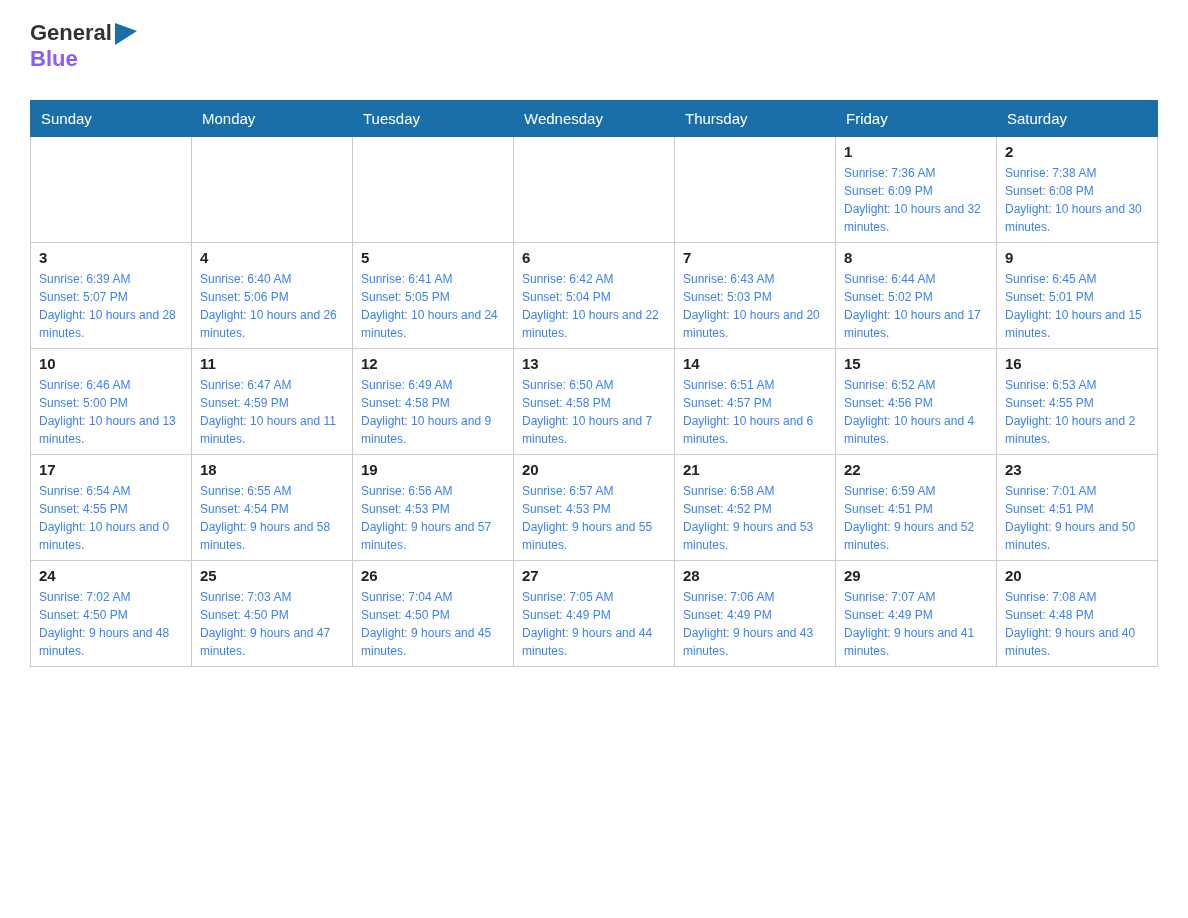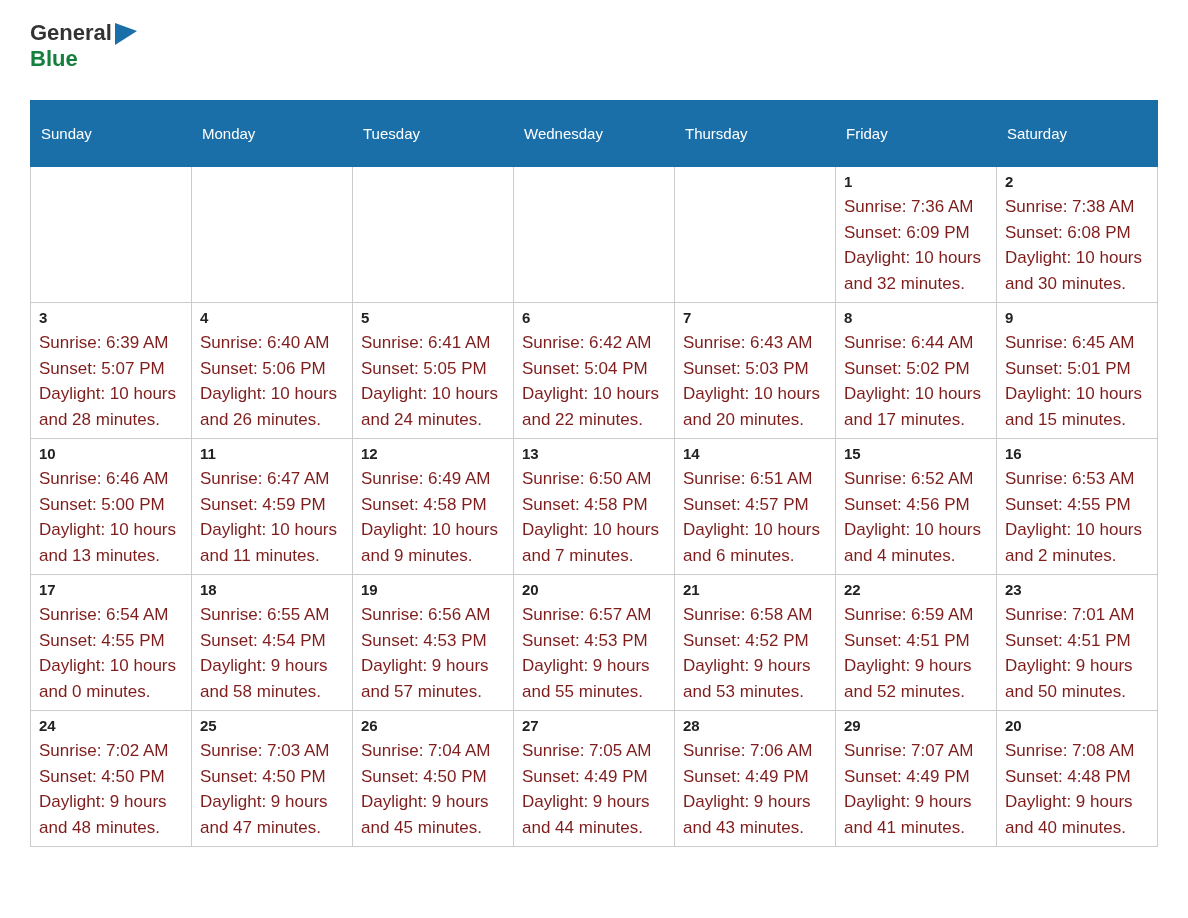--- a/index.html
+++ b/index.html
@@ -22,21 +22,21 @@
       align-items: flex-start;
     }
     .logo-general {
       font-size: 22px;
       font-weight: bold;
       color: #333;
     }
     .logo-blue {
       font-size: 22px;
       font-weight: bold;
-      color: #15803d;
+      color: #8b5cf6;
       display: flex;
       align-items: center;
       gap: 2px;
     }
     .title-block {
       text-align: right;
     }
     .month-title {
       font-size: 46px;
       font-weight: normal;
@@ -49,21 +49,21 @@
       margin-top: 4px;
     }
     .calendar {
       width: 100%;
       border-collapse: collapse;
       margin-top: 10px;
     }
     .calendar thead th {
       background-color: #1a6fa8;
       color: #fff;
-      padding: 24px 10px;
+      padding: 9px 10px;
       font-size: 15px;
       font-weight: normal;
       text-align: left;
       border: 1px solid #1a6fa8;
     }
     .calendar tbody td {
       vertical-align: top;
       padding: 6px 8px;
       border: 1px solid #ccc;
       width: 14.28%;
@@ -73,22 +73,22 @@
       background: #fff;
     }
     .day-num {
       font-size: 15px;
       font-weight: bold;
       color: #222;
       display: block;
       margin-bottom: 4px;
     }
     .day-info {
-      font-size: 17px;
-      color: #7f1d1d;
+      font-size: 12px;
+      color: #3b82f6;
       line-height: 1.5;
     }
     .empty-cell {
       background: #f9f9f9;
     }
     .row-divider td {
       border-top: 2px solid #1a6fa8;
     }
   </style>
 </head>

